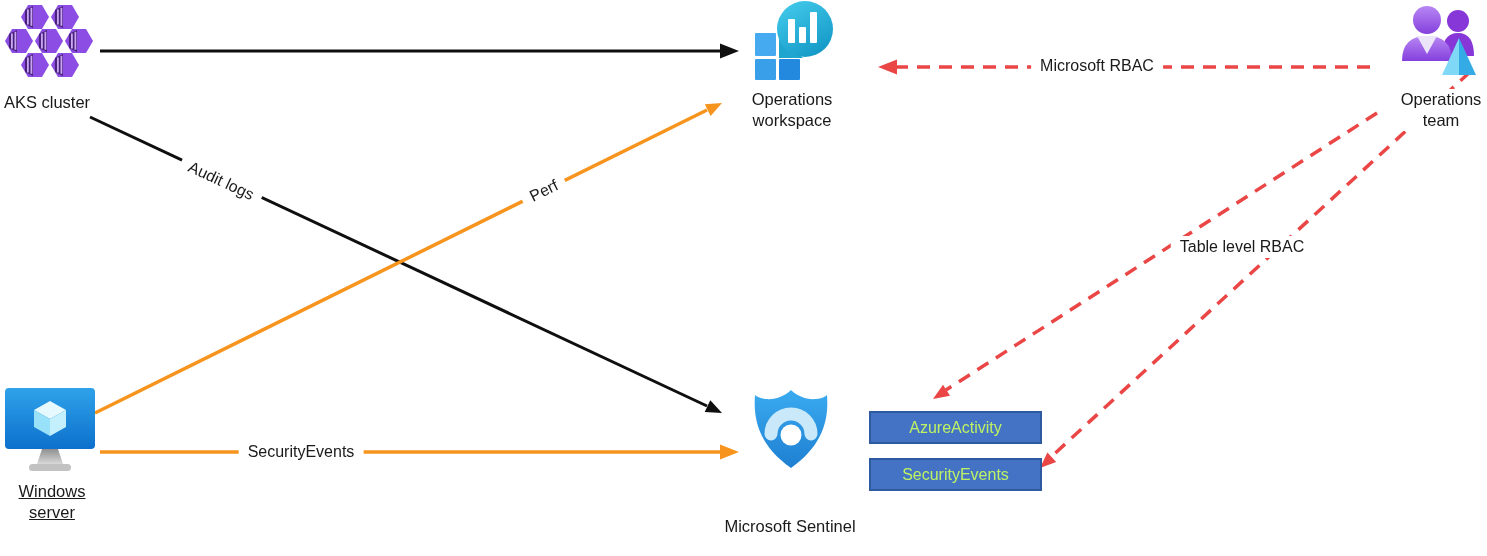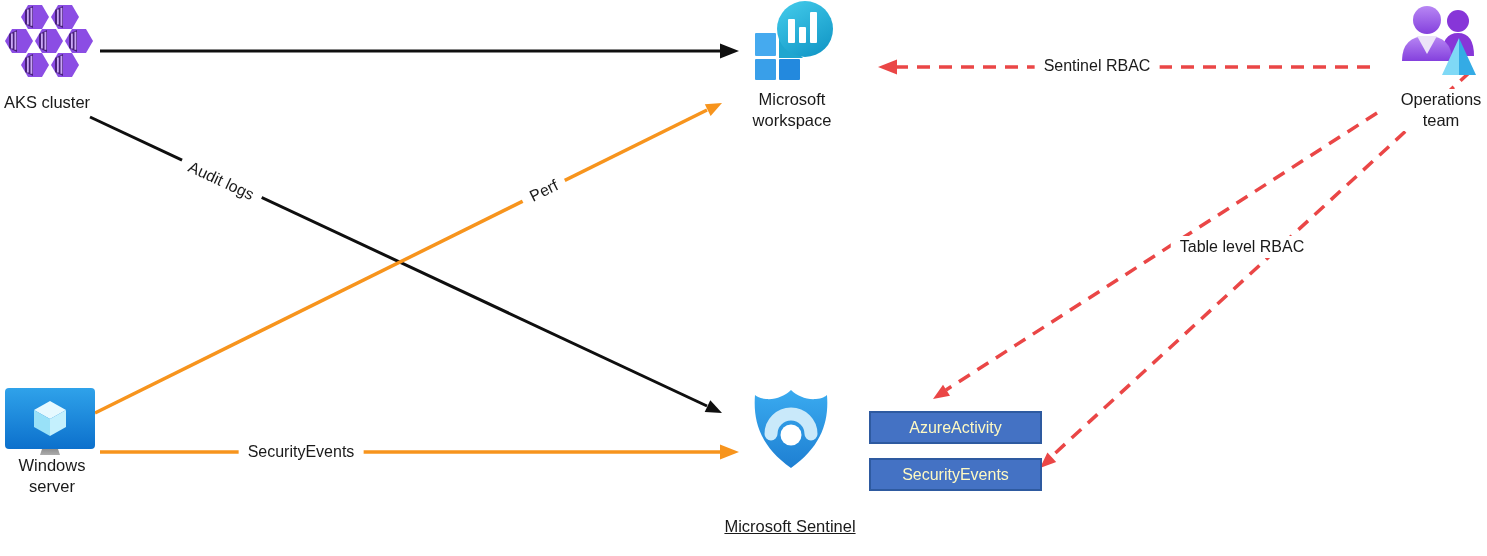--- a/index.html
+++ b/index.html
@@ -31,25 +31,25 @@
     white-space:nowrap;
     transform:translate(-50%,-50%);
   }
   .edge-label.rot-dn{transform:translate(-50%,-50%) rotate(25deg);}
   .edge-label.rot-up{transform:translate(-50%,-50%) rotate(-26.5deg);}
   .table-box{
     position:absolute;
     width:169px;height:29px;
     background:#4472c4;
     border:2px solid #2e5aa0;
-    color:#fef9c3;
+    color:#bef264;
     font-size:16px;
     display:flex;align-items:center;justify-content:center;
   }
-  .sentinel-label div{white-space:nowrap;text-decoration:underline;}
+  .sentinel-label div{white-space:nowrap;}
 </style>
 </head>
 <body>
 
 <div class="stage">
 
   <svg class="layer" width="1487" height="556" viewBox="0 0 1487 556">
     <defs>
       <linearGradient id="gMon" x1="0" y1="0" x2="0" y2="1">
         <stop offset="0" stop-color="#2fa2ea"></stop>
@@ -155,40 +155,40 @@
 
     <g transform="translate(745,383)">
       <path d="M46,7 C52,13 62,17 71,16 C77,15.5 80.5,13.5 82,12 C84,38 77,63 46,85 C15,63 8,38 10,12 C11.5,13.5 15,15.5 21,16 C30,17 40,13 46,7 Z" fill="url(#gShield)"></path>
       <path d="M26,51 A20,20 0 0 1 66,51" stroke="#c9e9fa" stroke-width="13" stroke-linecap="round" fill="none"></path>
       <circle cx="46" cy="52" r="10.5" fill="#ffffff"></circle>
     </g>
   </svg>
 
   <div class="node-label" style="left:47px;top:92px;width:110px;">AKS cluster</div>
 
-  <div class="node-label" style="left:52px;top:455px;width:78px;">Windows server</div>
+  <div class="node-label" style="left:52px;top:481px;width:78px;text-decoration:underline;">Windows server</div>
 
-  <div class="node-label" style="left:792px;top:89px;width:100px;">Microsoft workspace</div>
+  <div class="node-label" style="left:792px;top:89px;width:100px;">Operations workspace</div>
 
   <div class="node-label sentinel-label" style="left:790px;top:495px;width:160px;">
     <div>Microsoft Sentinel</div>
     
     
   </div>
 
   <div class="node-label" style="left:1441px;top:89px;width:100px;">Operations team</div>
 
 
   <div class="edge-label rot-dn" style="left:221px;top:181px;">Audit logs</div>
 
   <div class="edge-label rot-up" style="left:544px;top:191px;">Perf</div>
 
   <div class="edge-label" style="left:301px;top:452px;">SecurityEvents</div>
 
-  <div class="edge-label" style="left:1097px;top:66px;">Sentinel RBAC</div>
+  <div class="edge-label" style="left:1097px;top:66px;">Microsoft RBAC</div>
 
   <div class="edge-label" style="left:1242px;top:247px;">Table level RBAC</div>
 
   <div class="table-box" style="left:869px;top:411px;">
     <span>AzureActivity</span>
   </div>
 
   <div class="table-box" style="left:869px;top:458px;">
     <span>SecurityEvents</span>
   </div>

